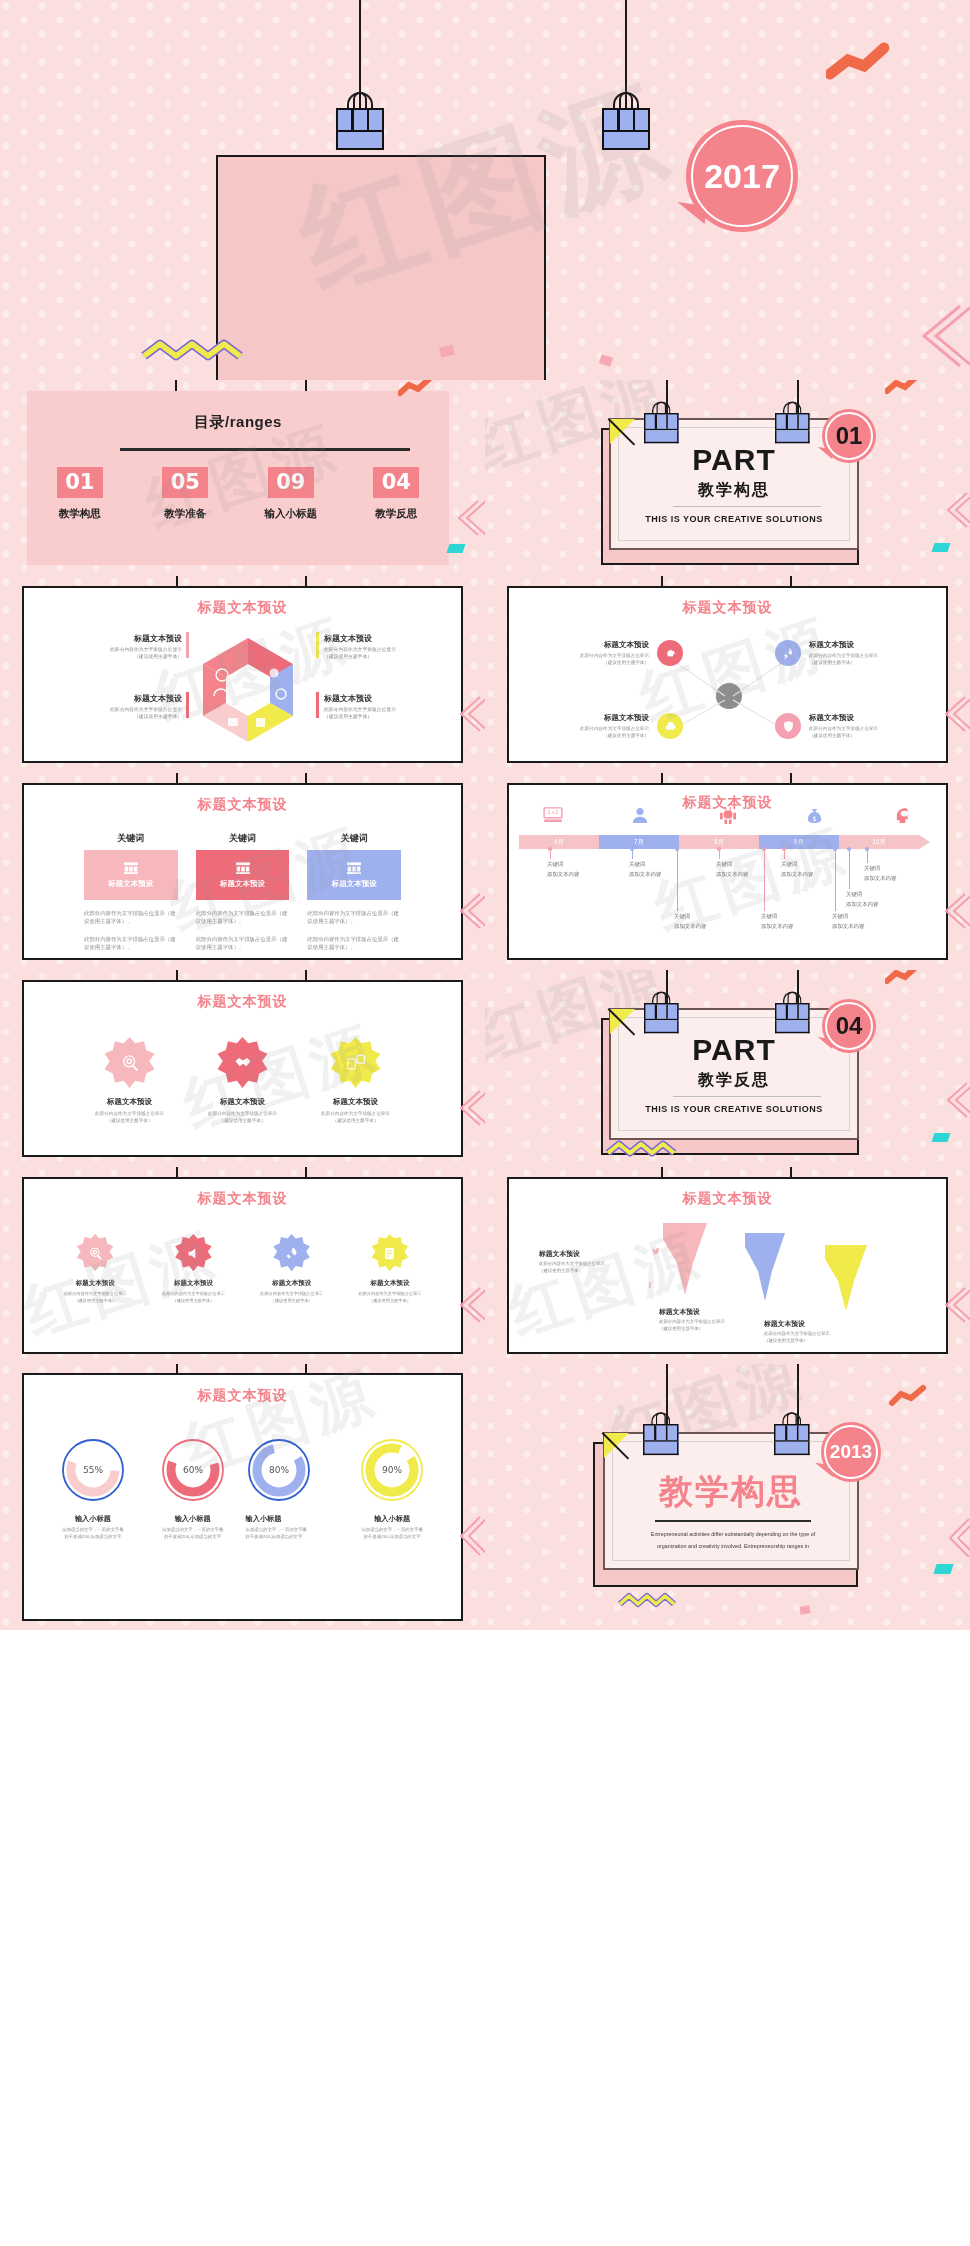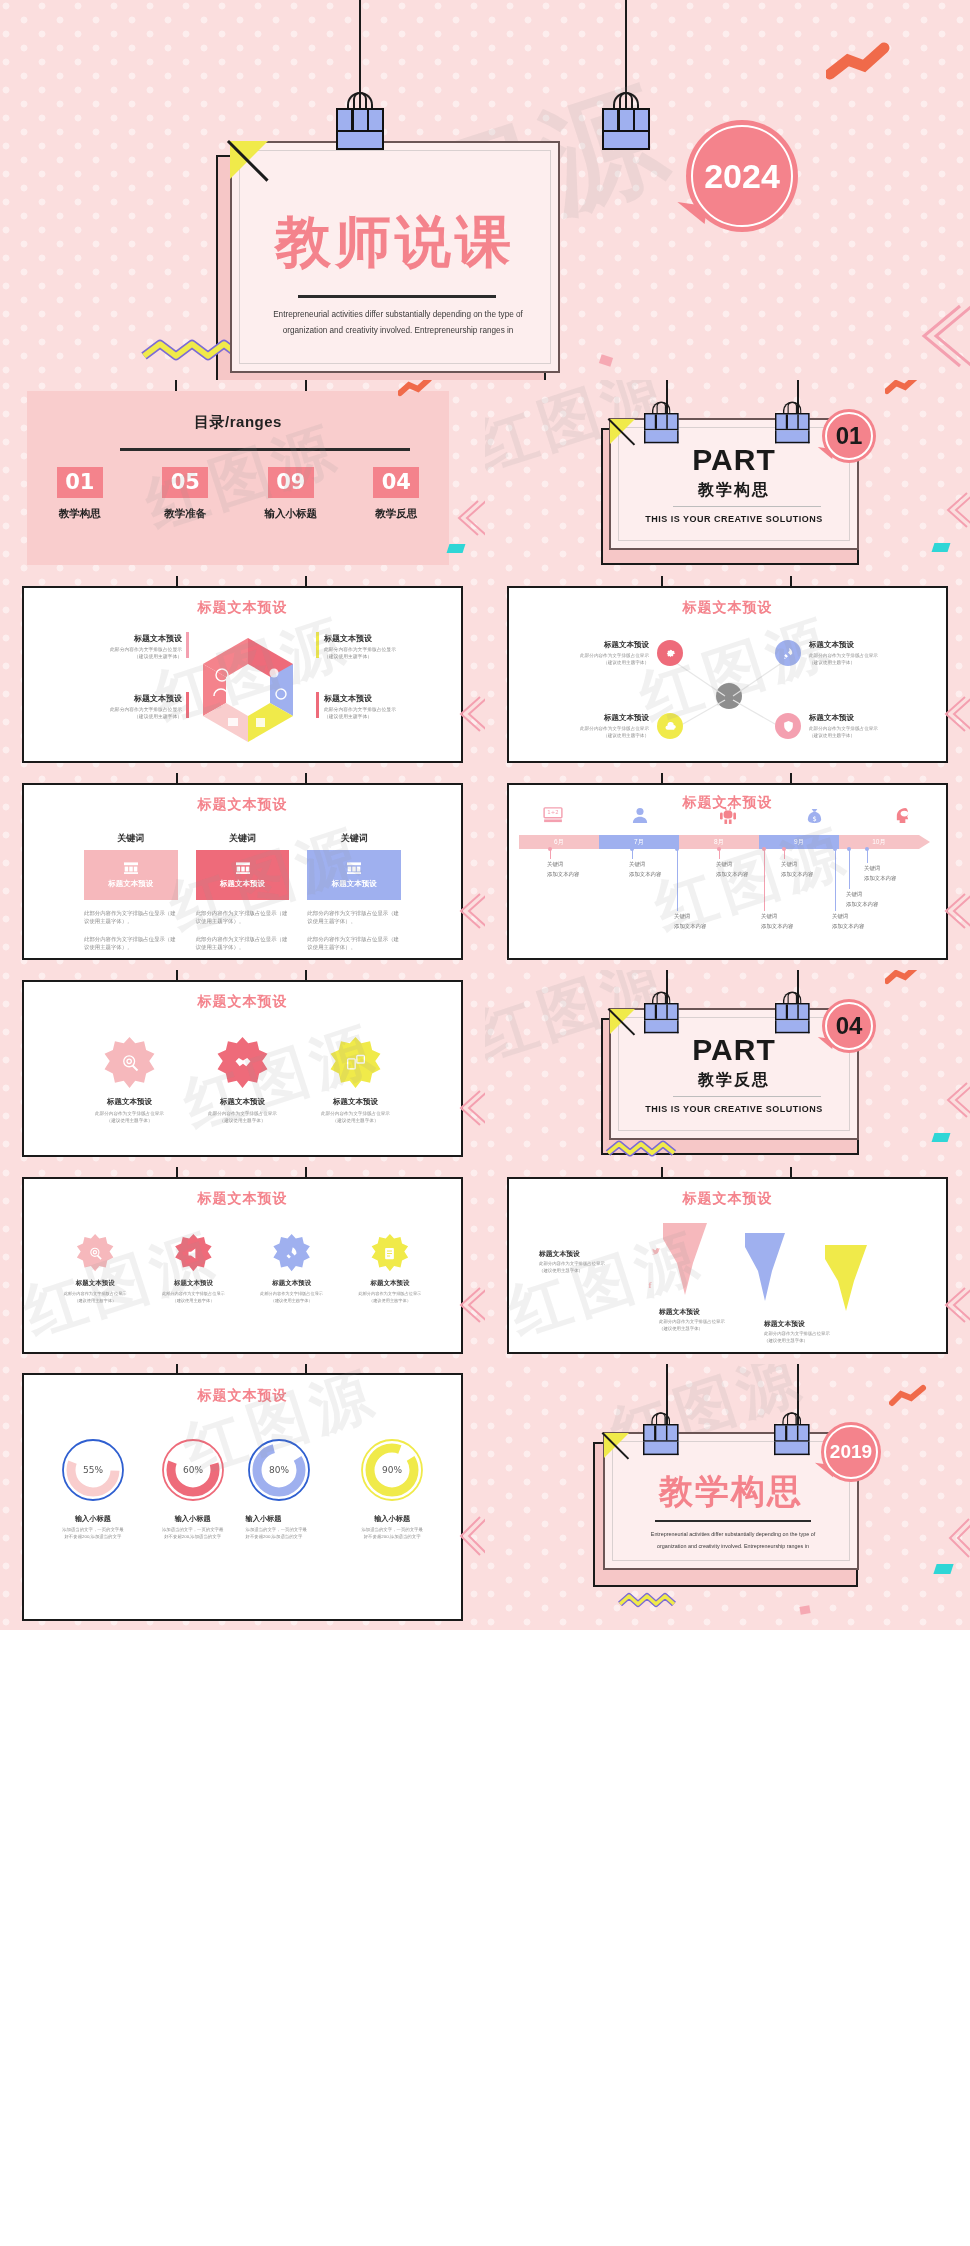--- a/index.html
+++ b/index.html
@@ -144,50 +144,38 @@
     <path d="M4 18 L20 6 L36 18 L52 6 L68 18 L84 6 L100 18" stroke="#7b6bd6" stroke-width="9" fill="none" stroke-linejoin="round"></path>
     <path d="M4 18 L20 6 L36 18 L52 6 L68 18 L84 6 L100 18" stroke="#f0ea4a" stroke-width="5.5" fill="none" stroke-linejoin="round"></path>
   </svg>
   <div class="conf" style="left:440px;top:346px;width:14px;height:10px;background:#f6a9b3;transform:rotate(-12deg);"></div>
   <div class="conf" style="left:600px;top:356px;width:12px;height:9px;background:#f6a9b3;transform:rotate(18deg);"></div>
 
   <div class="string" style="left:359px; height:112px;"></div>
   <div class="string" style="left:625px; height:112px;"></div>
 
   <div class="paper-shadow" style="left:216px; top:155px; width:330px; height:232px;"></div>
-  <div class="paper" style="left:230px; top:141px; width:330px; height:232px;">
-    <div class="inner-line"></div>
-    <div class="fold"></div>
-    <div class="foldline"></div>
-
-    <div class="cn-title" style="position:absolute;left:0;right:0;top:62px;text-align:center;font-size:56px;">教师说课</div>
-    <div class="rule" style="position:absolute;left:66px;width:198px;top:152px;height:3px;"></div>
-    <div class="sub-en" style="position:absolute;left:30px;right:24px;top:164px;font-size:8.2px;">
-      <div>Entrepreneurial activities differ substantially depending on the type of</div>
-      <div>organization and creativity involved. Entrepreneurship ranges in</div>
-    </div>
-  </div>
 
   <div class="clip" style="left:336px; top:108px;">
     <div class="arch"></div>
       <div class="arch2"></div>
     <div class="body"></div>
       <div class="base"></div>
   </div>
   <div class="clip" style="left:602px; top:108px;">
     <div class="arch"></div>
       <div class="arch2"></div>
     <div class="body"></div>
       <div class="base"></div>
   </div>
 
   <div class="bubble" style="left:686px; top:120px; width:112px; height:112px; font-size:34px;">
     <div class="tail"></div>
       <div class="ring"></div>
-    <span>2024</span>
+    <span>2017</span>
   </div>
 </div>
 
 <div class="grid">
 
   <div class="cell" style="height:196px;">
     <div class="slide dots">
       <div class="wm sm">红图源</div>
       <div class="string" style="left:175px;height:14px;"></div>
       <div class="string" style="left:305px;height:14px;"></div>
@@ -904,18 +892,18 @@
       <div class="clip" style="left:289px;top:60px;transform:scale(.74);transform-origin:0 0;">
         <div class="arch"></div>
           <div class="arch2"></div>
           <div class="body"></div>
           <div class="base"></div>
       </div>
 
       <div class="bubble" style="left:336px;top:58px;width:60px;height:60px;font-size:19px;">
         <div class="tail" style="border-right-width:20px;border-bottom-width:12px;left:-7px;bottom:6px;"></div>
         <div class="ring" style="inset:3px;"></div>
-        <span>2019</span>
+        <span>2013</span>
       </div>
     </div>
   </div>
 
 </div>
 
 </body></html>

